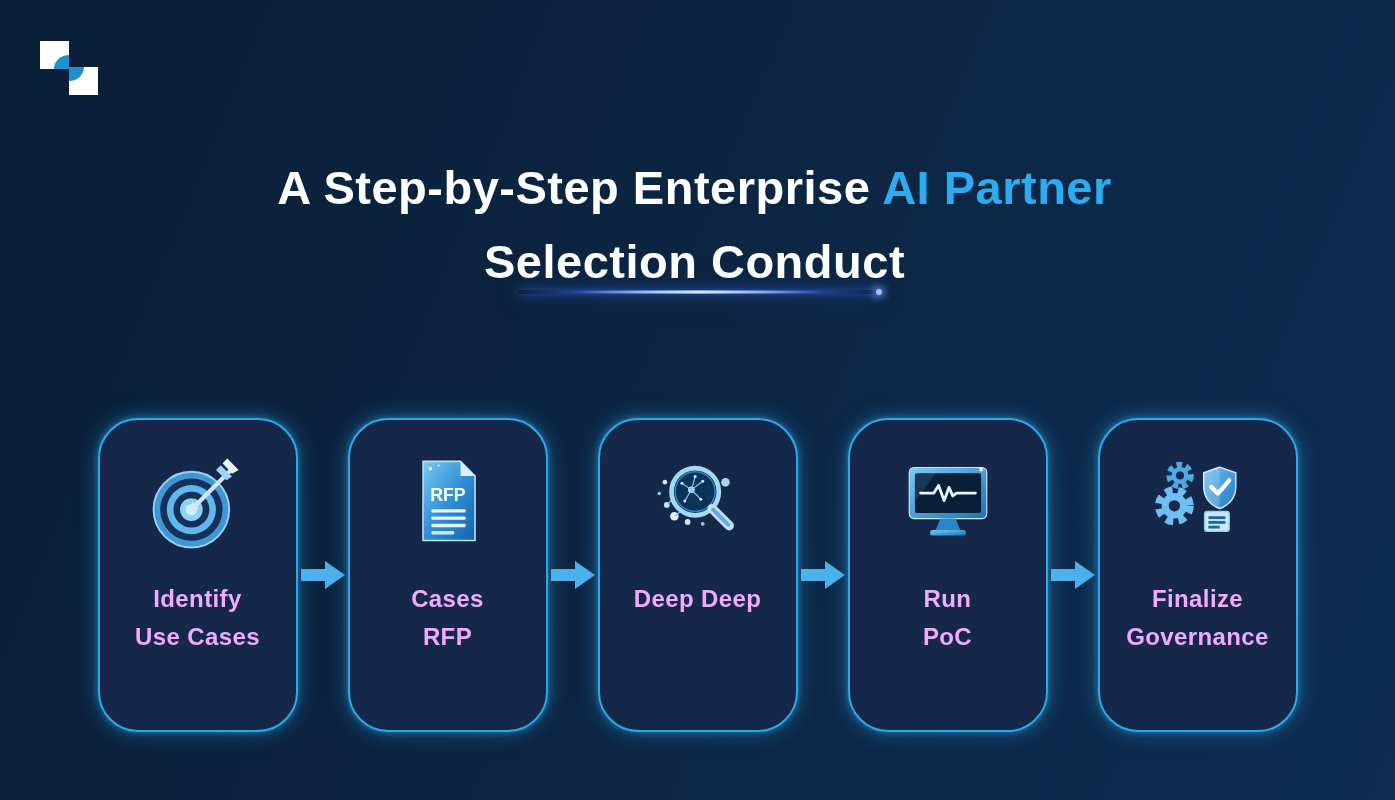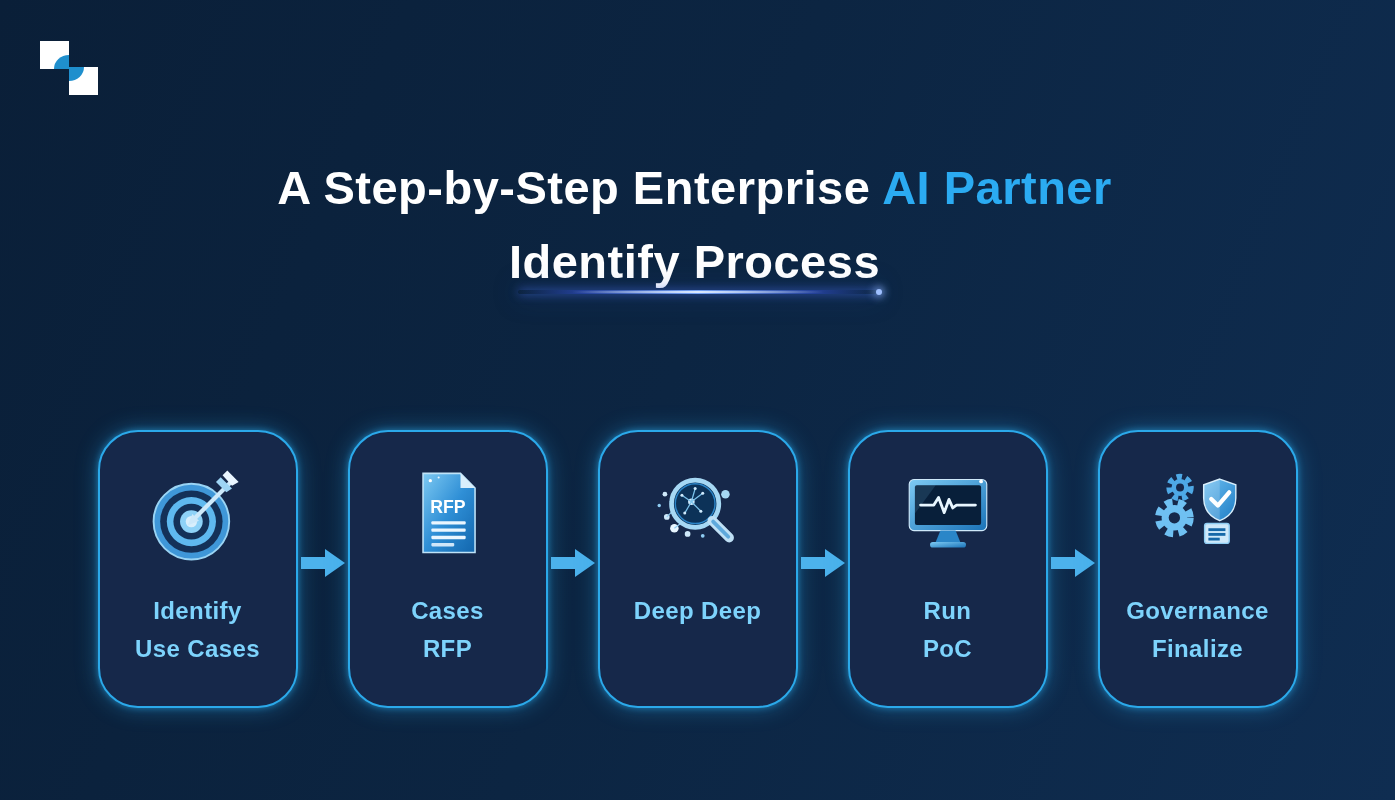--- a/index.html
+++ b/index.html
@@ -42,49 +42,49 @@
     content:"";position:absolute;right:-4px;top:-1px;width:6px;height:6px;border-radius:50%;
     background:#9fc0ff;box-shadow:0 0 8px 2px rgba(140,180,255,.9);
   }
 
   
   .steps-row{
     position:absolute;top:418px;left:0;width:100%;
     display:flex;justify-content:center;align-items:stretch;
   }
   .card{
-    width:200px;height:278px;border-radius:40px;box-sizing:border-box;
+    width:200px;height:314px;border-radius:40px;box-sizing:border-box;
     background:#16284a;border:2px solid #2ba9ea;
     box-shadow:0 0 22px rgba(43,169,234,.40),0 0 6px rgba(43,169,234,.55);
-    display:flex;flex-direction:column;align-items:center;margin-top:12px;
+    display:flex;flex-direction:column;align-items:center;
   }
   .icon-box{margin-top:30px;height:106px;display:flex;align-items:center;justify-content:center;}
   .icon-box svg{width:104px;height:104px;}
   .card-label{
     margin-top:24px;text-align:center;font-size:24px;font-weight:700;
-    color:#7dd3fc;line-height:38px;letter-spacing:.4px;
+    color:#f0abfc;line-height:38px;letter-spacing:.4px;
   }
   .arrow-cell{width:50px;display:flex;align-items:center;justify-content:center;}
   .arrow-cell svg{display:block;}
 </style>
 </head>
 <body>
 
 <div class="logo">
   <div class="sq sq-top">
       <div class="q"></div>
     </div>
   <div class="sq sq-bottom">
       <div class="q"></div>
     </div>
 </div>
 
 <h1 class="title">
   <span><span>A Step-by-Step Enterprise </span><span class="accent">AI Partner</span></span><br>
-  <span>Identify Process</span>
+  <span>Selection Conduct</span>
 </h1>
 
 <div class="divider"></div>
 
 <div class="steps-row">
 
   <div class="card">
     <div class="icon-box">
       <svg viewBox="0 0 110 110">
         <circle cx="48" cy="62" r="40" fill="#3f97d8"></circle>
@@ -244,18 +244,18 @@
         <path d="M78 12 L61 18 V32 C61 44 68 52 78 56 Z" fill="rgba(255,255,255,0.18)"></path>
         <polyline points="69,33 76,40 88,26" fill="none" stroke="#ffffff" stroke-width="4.5" stroke-linecap="round" stroke-linejoin="round"></polyline>
 
         <rect x="62" y="59" width="26" height="21" rx="2.5" fill="#cfe9fa" stroke="#8fcdf3" stroke-width="1.5"></rect>
         <rect x="66" y="64" width="18" height="3" fill="#1668a8"></rect>
         <rect x="66" y="69" width="18" height="3" fill="#1668a8"></rect>
         <rect x="66" y="74" width="12" height="3" fill="#1668a8"></rect>
       </svg>
     </div>
     <div class="card-label">
+      <div>Finalize</div>
       <div>Governance</div>
-      <div>Finalize</div>
     </div>
   </div>
 
 </div>
 
 </body></html>

